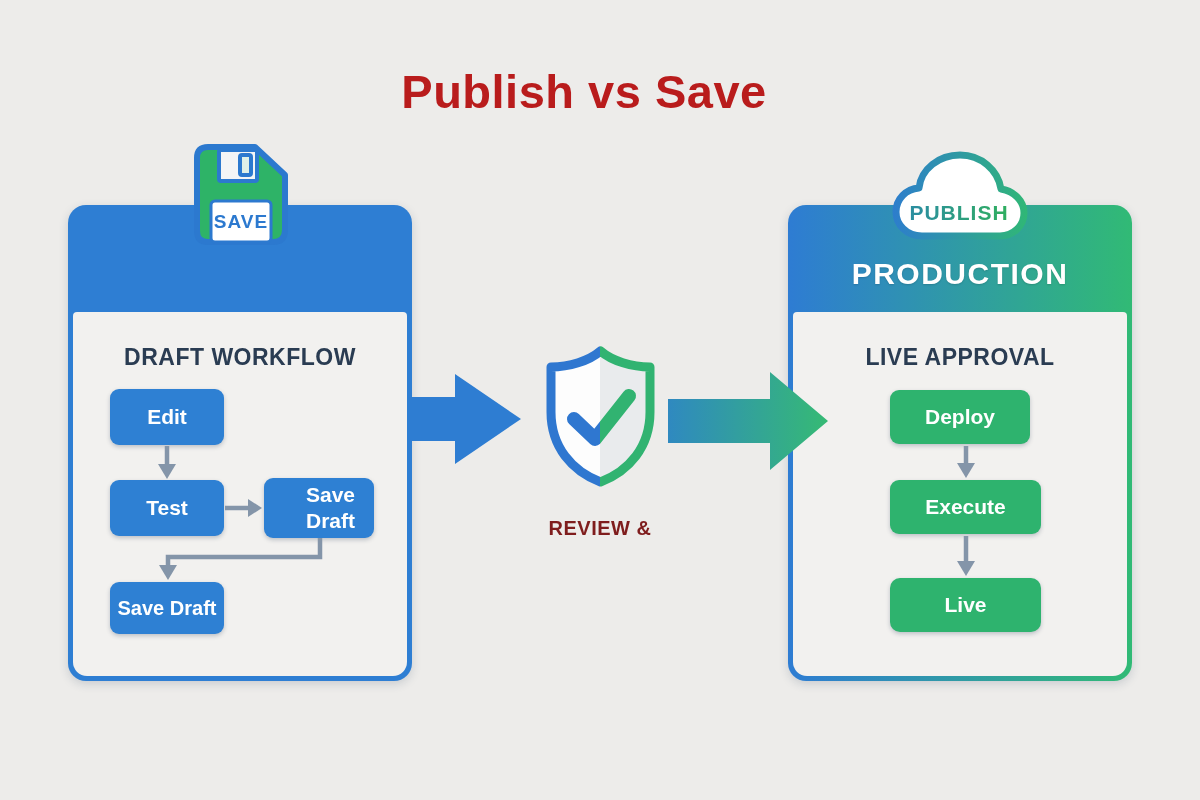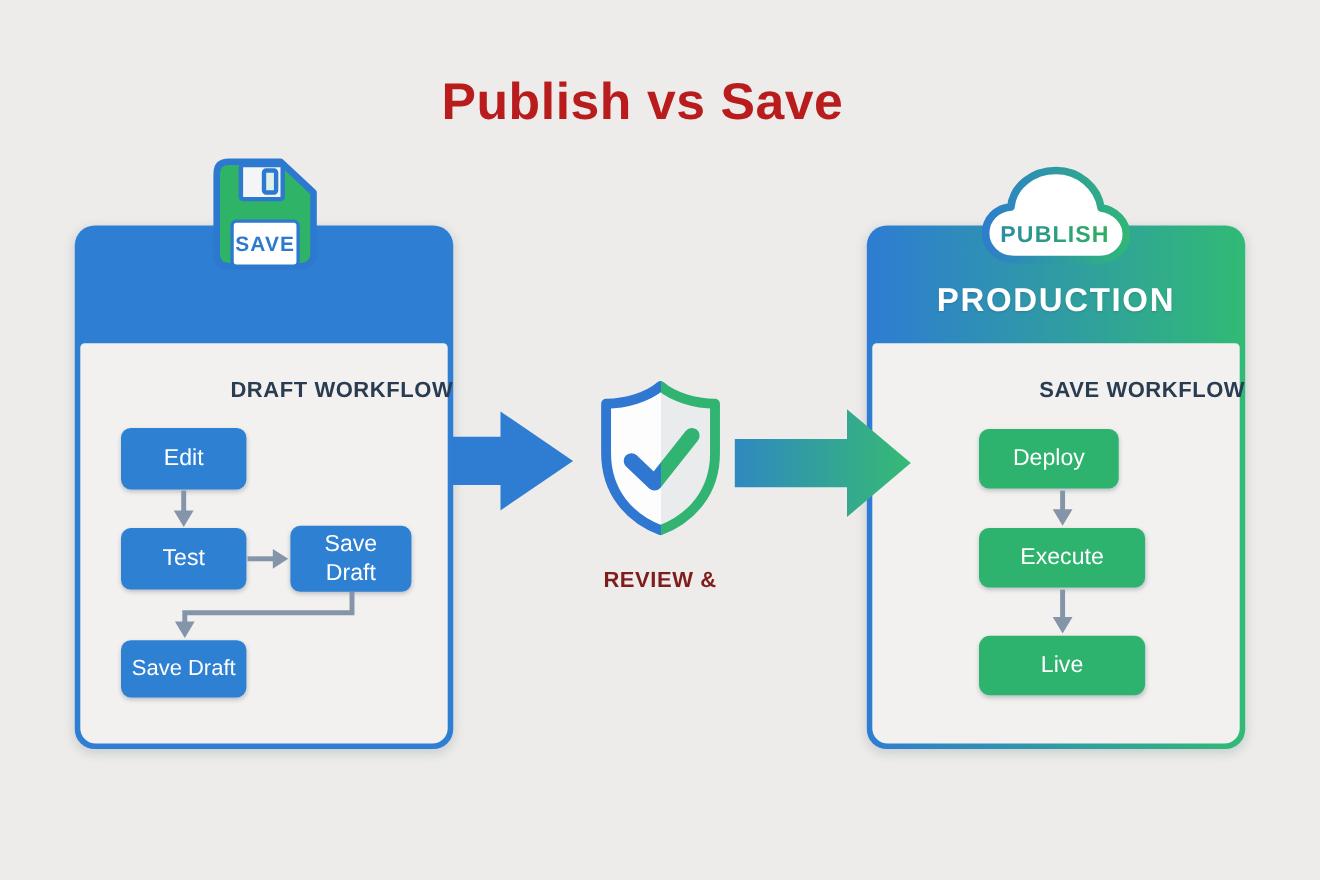--- a/index.html
+++ b/index.html
@@ -23,29 +23,29 @@
   .panel-header{
     position:absolute;top:52px;left:0;width:100%;text-align:center;
     font-size:30px;font-weight:bold;color:#ffffff;letter-spacing:1.5px;
     text-shadow:0 1px 2px rgba(0,0,0,0.15);
   }
   .panel-body{
     position:absolute;left:5px;right:5px;top:107px;bottom:5px;
     background:#f2f1ef;border-radius:4px 4px 14px 14px;
   }
   .panel-subtitle{
-    top:344px;width:344px;text-align:right;
-    font-size:20px;font-weight:bold;color:#2a3c52;letter-spacing:0.5px;
+    top:344px;width:344px;text-align:center;
+    font-size:23px;font-weight:bold;color:#2a3c52;letter-spacing:0.5px;
   }
   .sub-left{left:68px;}
   .sub-right{left:788px;}
   
   .node{
-    display:flex;align-items:center;justify-content:center;text-align:center;
-    color:#ffffff;font-size:21px;font-weight:normal;border-radius:9px;
+    display:flex;align-items:center;justify-content:center;text-align:right;
+    color:#ffffff;font-size:21px;font-weight:bold;border-radius:9px;
     box-shadow:0 2px 4px rgba(30,50,80,0.25);
   }
   .node-blue{background:#2e80d3;}
   .node-green{background:#2eb36e;}
   .center-label{
     top:511px;left:450px;width:300px;text-align:center;
     font-size:20px;font-weight:bold;color:#7f1d1d;line-height:35px;letter-spacing:0.5px;
   }
   svg{display:block;}
 </style>
@@ -57,30 +57,30 @@
 <div class="abs panel panel-left">
   <div class="panel-body"></div>
 </div>
 
 <div class="abs panel panel-right">
   <div class="panel-header">PRODUCTION</div>
   <div class="panel-body"></div>
 </div>
 
 <div class="abs panel-subtitle sub-left">DRAFT WORKFLOW</div>
-<div class="abs panel-subtitle sub-right">SAVE WORKFLOW</div>
+<div class="abs panel-subtitle sub-right">LIVE APPROVAL</div>
 
 <div class="abs node node-blue" style="left:110px;top:389px;width:114px;height:56px;">Edit</div>
 <div class="abs node node-blue" style="left:110px;top:480px;width:114px;height:56px;">Test</div>
 <div class="abs node node-blue" style="left:264px;top:478px;width:110px;height:60px;line-height:26px;padding:0;">
   <span style="width:72px;">Save Draft</span>
 </div>
 <div class="abs node node-blue" style="left:110px;top:582px;width:114px;height:52px;font-size:20px;white-space:nowrap;">Save Draft</div>
 
-<div class="abs node node-green" style="left:890px;top:390px;width:127px;height:54px;">Deploy</div>
+<div class="abs node node-green" style="left:890px;top:390px;width:140px;height:54px;">Deploy</div>
 <div class="abs node node-green" style="left:890px;top:480px;width:151px;height:54px;">Execute</div>
 <div class="abs node node-green" style="left:890px;top:578px;width:151px;height:54px;border-radius:10px;">Live</div>
 
 <div class="abs center-label">
   <div>REVIEW &amp;</div>
 </div>
 
 <svg class="abs" style="left:0;top:0;" width="1200" height="800" viewBox="0 0 1200 800">
   <defs>
     <linearGradient id="stageArrowGrad" gradientUnits="userSpaceOnUse" x1="668" y1="0" x2="828" y2="0">

